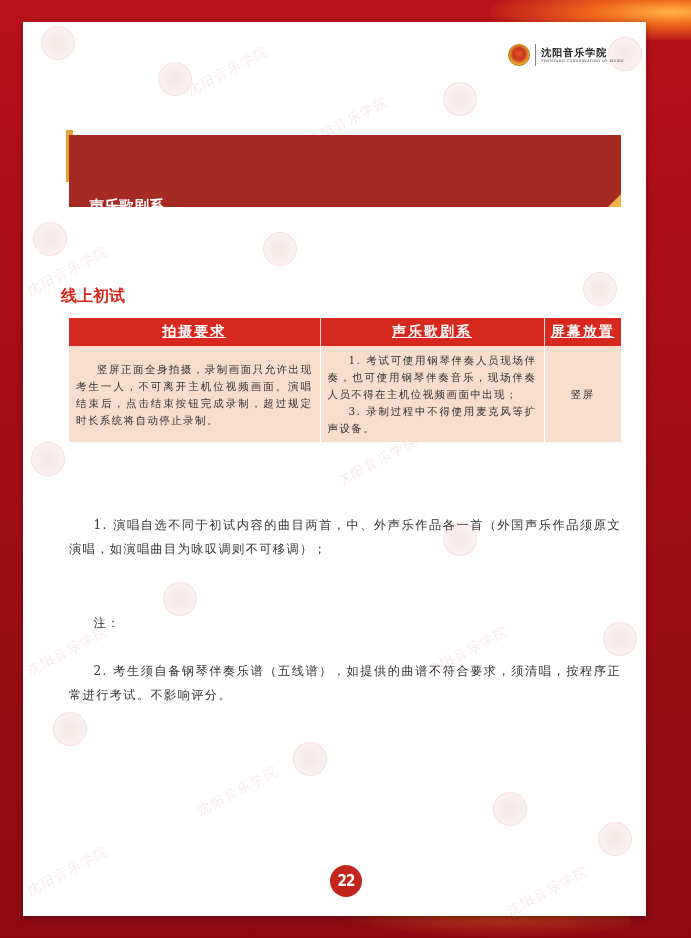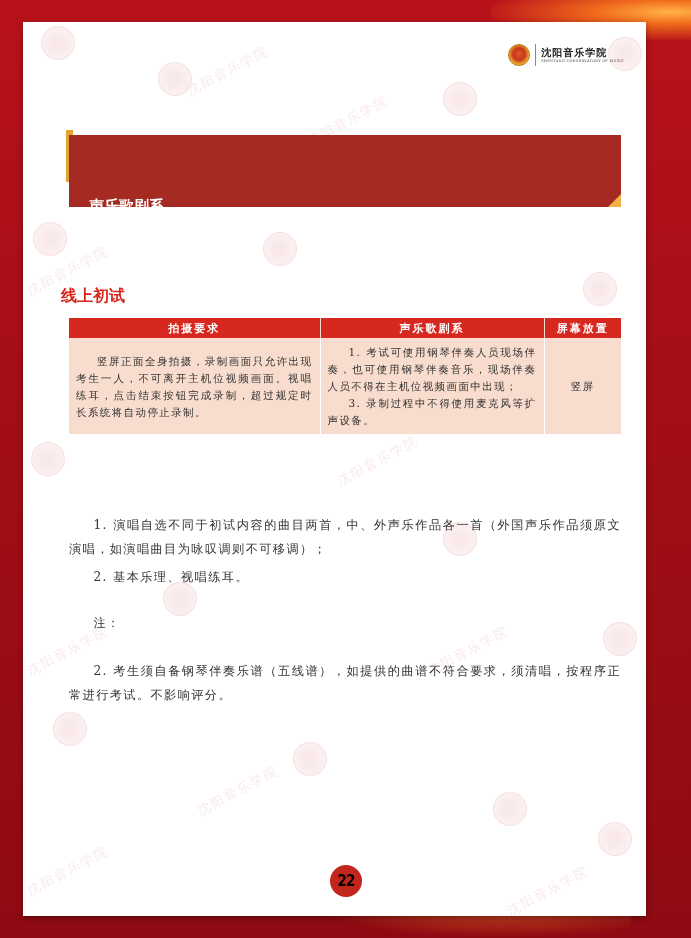--- a/index.html
+++ b/index.html
@@ -73,36 +73,36 @@
     position: absolute; left: 46px; width: 552px;
     font-size: 12.2px; color: #333; line-height: 24px; letter-spacing: 1.4px;
     text-indent: 2em; text-align: justify;
   }
 
   table.req {
     position: absolute; left: 46px; top: 296px; width: 552px;
     border-collapse: collapse;
   }
   table.req th {
-    background: #d7281f; color: #fff; height: 20px;
-    font-family: "DejaVu Sans", sans-serif; font-size: 11px; font-weight: bold;
-    letter-spacing: 2px; border-right: 1px solid #f3dcd0;
+    background: #d7281f; color: #fff; height: 28px;
+    font-family: "DejaVu Sans", sans-serif; font-size: 14px; font-weight: bold;
+    letter-spacing: 2px; border-right: 1px solid #f3dcd0; text-decoration: underline;
   }
   table.req td {
     background: #f8dccd; color: #333; font-size: 10.5px; line-height: 17px;
     letter-spacing: 1.4px; padding: 6px 7px 5px 7px; vertical-align: middle;
     border-right: 1px solid #fff; text-align: justify;
   }
   table.req th:last-child, table.req td:last-child { border-right: none; text-align: center; }
   td .ind { display: block; text-indent: 2em; }
 
   .page-num {
     position: absolute; left: 307px; top: 843px; width: 32px; height: 32px;
     border-radius: 50%; background: #c3261d;
-    color: #000000; font-family: "DejaVu Sans Condensed", "DejaVu Sans", sans-serif; font-weight: bold;
+    color: #ffffff; font-family: "DejaVu Sans Condensed", "DejaVu Sans", sans-serif; font-weight: bold;
     font-size: 15px; display: flex; align-items: center; justify-content: center; letter-spacing: -1px;
   }
 </style>
 </head>
 <body>
 
 <div class="bg-glow-top"></div>
 <div class="bg-glow-bottom"></div>
 
 <div class="page">
@@ -154,31 +154,30 @@
     <thead>
       <tr>
         <th style="width:251px;">拍摄要求</th>
         <th style="width:224px;">声乐歌剧系</th>
         <th style="width:77px;">屏幕放置</th>
       </tr>
     </thead>
     <tbody>
       <tr style="height:96px;">
         <td>
-            <span class="ind">竖屏正面全身拍摄，录制画面只允许出现考生一人，不可离开主机位视频画面。视唱练耳，点击结束按钮完成录制，超过规定时长系统将自动停止录制。</span>
+            <span class="ind">竖屏正面全身拍摄，录制画面只允许出现考生一人，不可离开主机位视频画面。演唱结束后，点击结束按钮完成录制，超过规定时长系统将自动停止录制。</span>
           </td>
         <td>
           <span class="ind">1. 考试可使用钢琴伴奏人员现场伴奏，也可使用钢琴伴奏音乐，现场伴奏人员不得在主机位视频画面中出现；</span>
           <span class="ind">3. 录制过程中不得使用麦克风等扩声设备。</span>
         </td>
         <td style="text-align:center;margin-top:12px;">竖屏</td>
       </tr>
     </tbody>
   </table>
 
   <div class="para" style="top:491px;">1. 演唱自选不同于初试内容的曲目两首，中、外声乐作品各一首（外国声乐作品须原文演唱，如演唱曲目为咏叹调则不可移调）；</div>
-  <div class="para" style="top:543px;">2. 基本乐理、视唱练耳。</div>
 
   <div class="para" style="top:589px;">注：</div>
   <div class="para" style="top:637px;">2. 考生须自备钢琴伴奏乐谱（五线谱），如提供的曲谱不符合要求，须清唱，按程序正常进行考试。不影响评分。</div>
 
   <div class="page-num">22</div>
 </div>
 
 </body></html>

